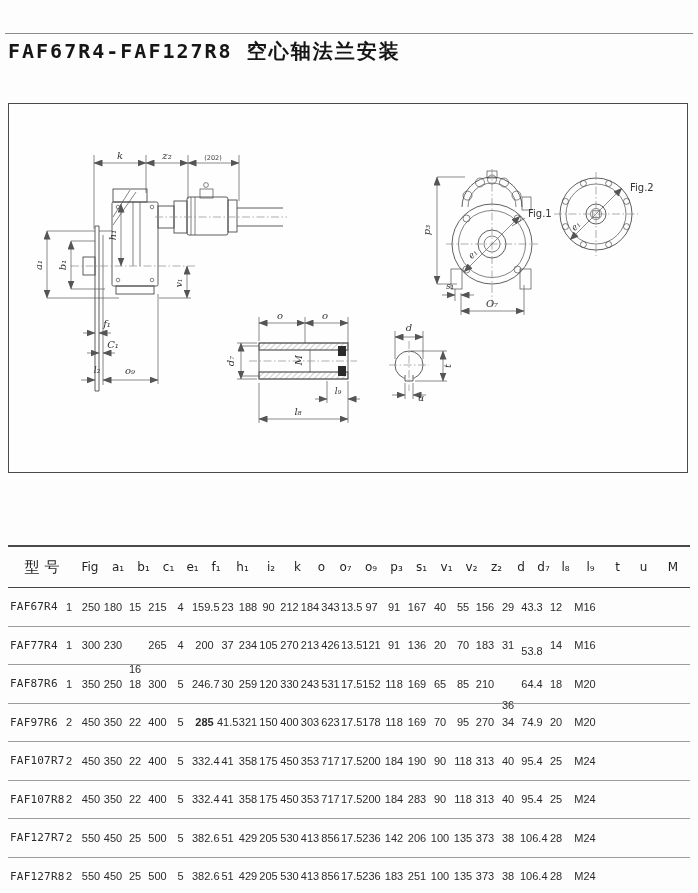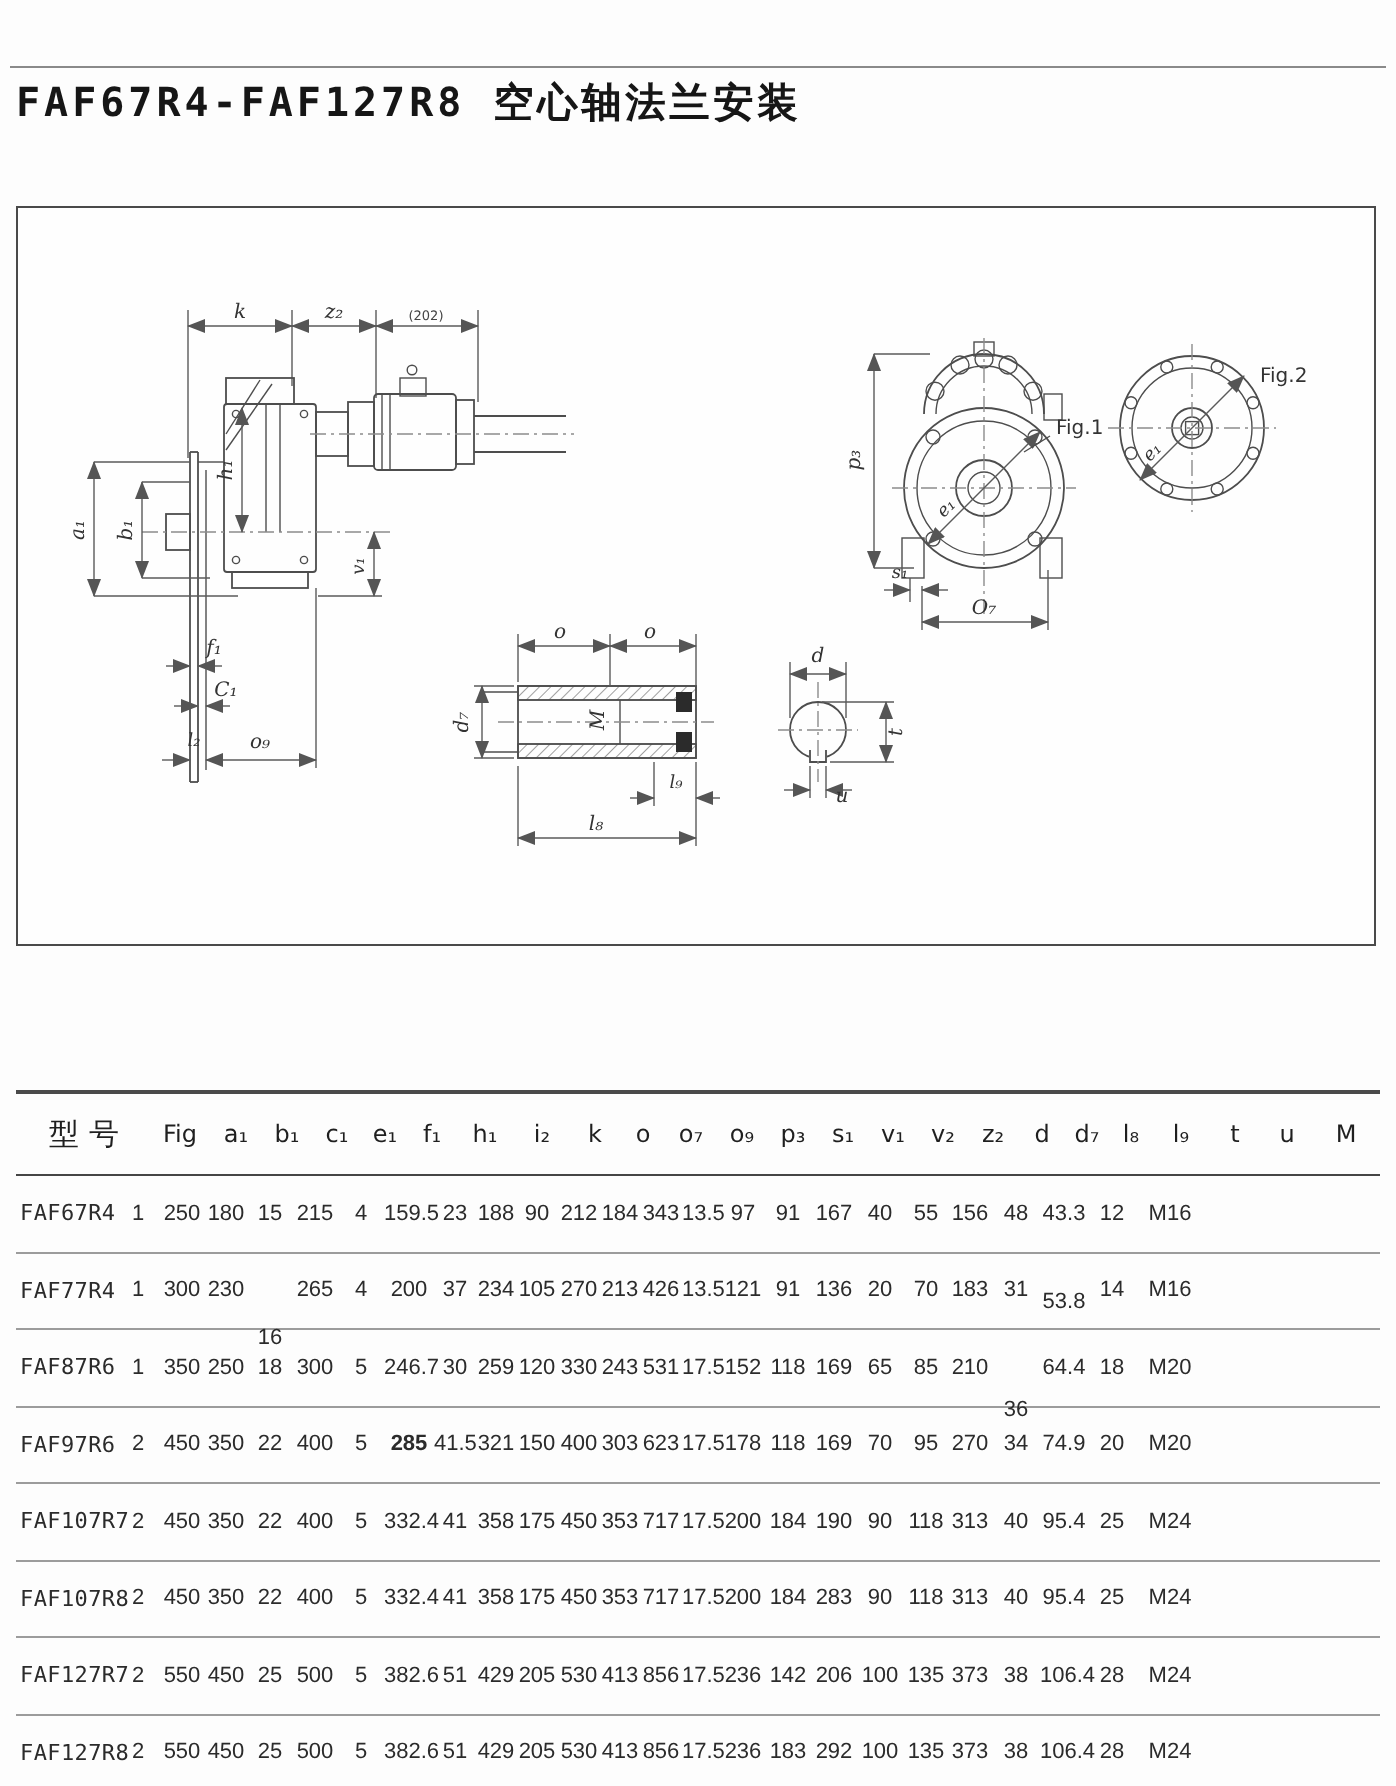--- a/index.html
+++ b/index.html
@@ -292,21 +292,21 @@
       <div class="tc " style="width: 21px;">212</div>
       <div class="tc " style="width: 20px;">184</div>
       <div class="tc " style="width: 21px;">343</div>
       <div class="tc " style="width: 20px;">13.5</div>
       <div class="tc " style="width: 21px;">97</div>
       <div class="tc " style="width: 24px;">91</div>
       <div class="tc " style="width: 22px;">167</div>
       <div class="tc " style="width: 24px;">40</div>
       <div class="tc " style="width: 22px;">55</div>
       <div class="tc " style="width: 22px;">156</div>
-      <div class="tc " style="width: 24px;">48</div>
+      <div class="tc " style="width: 24px;">29</div>
       <div class="tc " style="width: 24px;">43.3</div>
       <div class="tc " style="width: 24px;">12</div>
       <div class="tc " style="width: 34px;">M16</div>
     </div>
     <div class="trow">
       <div class="tc tc-model" style="width: 50px;">FAF77R4</div>
       <div class="tc " style="width: 22px;">1</div>
       <div class="tc " style="width: 22px;">300</div>
       <div class="tc " style="width: 22px;">230</div>
       <div class="tc " style="width: 22px; margin-top: 48px;">16</div>
@@ -477,21 +477,21 @@
       <div class="tc " style="width: 25px;">382.6</div>
       <div class="tc " style="width: 21px;">51</div>
       <div class="tc " style="width: 20px;">429</div>
       <div class="tc " style="width: 21px;">205</div>
       <div class="tc " style="width: 21px;">530</div>
       <div class="tc " style="width: 20px;">413</div>
       <div class="tc " style="width: 21px;">856</div>
       <div class="tc " style="width: 20px;">17.5</div>
       <div class="tc " style="width: 21px;">236</div>
       <div class="tc " style="width: 24px;">183</div>
-      <div class="tc " style="width: 22px;">292</div>
+      <div class="tc " style="width: 22px;">251</div>
       <div class="tc " style="width: 24px;">100</div>
       <div class="tc " style="width: 22px;">135</div>
       <div class="tc " style="width: 22px;">373</div>
       <div class="tc " style="width: 24px;">38</div>
       <div class="tc " style="width: 24px;">106.4</div>
       <div class="tc " style="width: 24px;">28</div>
       <div class="tc " style="width: 34px;">M24</div>
     </div>
   </div>
 

